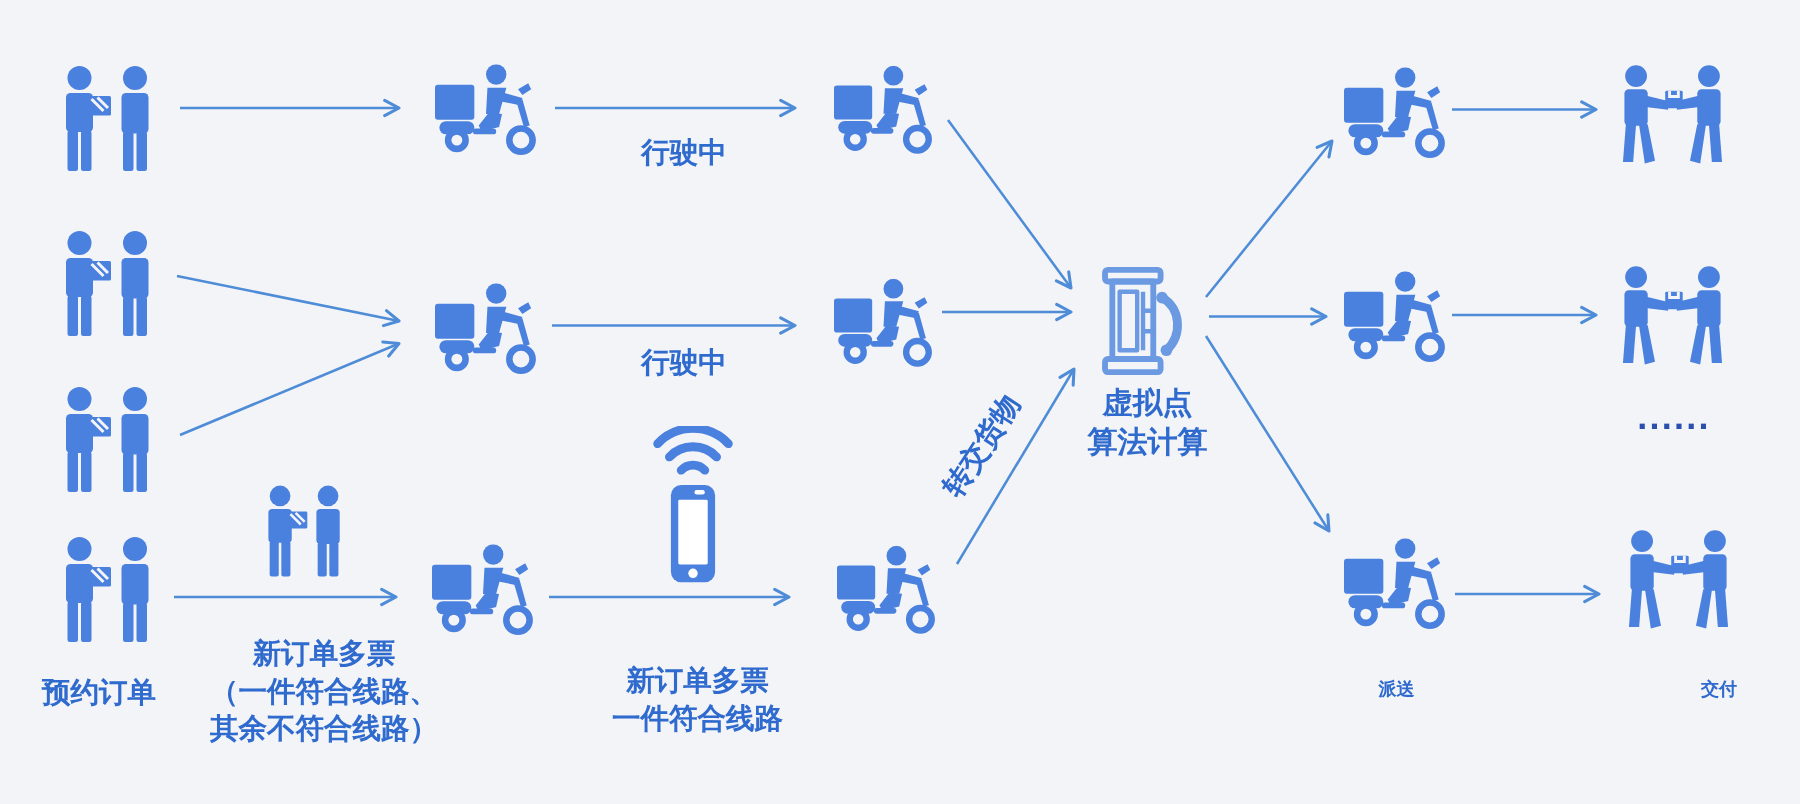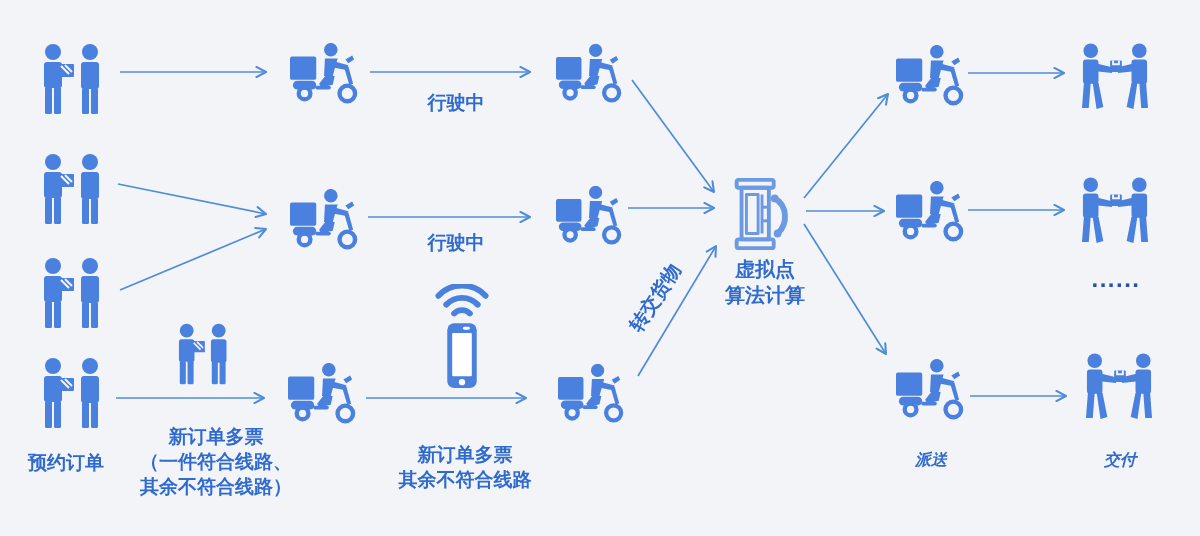--- a/index.html
+++ b/index.html
@@ -15,21 +15,21 @@
   .defs{position:absolute;width:0;height:0;overflow:hidden;}
   .arrows{position:absolute;left:0;top:0;}
   .arrows line{stroke:var(--arrow);stroke-width:1.7;fill:none;}
   .arrows .ah{stroke:var(--arrow);fill:none;stroke-width:1.6;stroke-linecap:round;stroke-linejoin:round;}
   .ic{position:absolute;color:var(--icon);}
   .ic.hub{color:var(--hub);}
   .label{
     position:absolute;color:var(--text);font-size:19px;font-weight:600;
     text-align:center;line-height:25px;white-space:nowrap;
   }
-  .label.big{font-size:16px;font-style:italic;}
+  .label.big{font-size:12px;}
   .label.hubtxt{font-weight:700;font-size:20px;line-height:26px;white-space:normal;}
   .label.rot{transform:rotate(-57deg);}
   .dotsrow{
     position:absolute;color:var(--dots);font-size:24px;font-weight:700;
     letter-spacing:1.5px;text-align:center;line-height:34px;
   }
 </style>
 </head>
 <body>
 
@@ -203,28 +203,28 @@
     <div>其余不符合线路）</div>
   </div>
 
   <div class="label" style="left:8px;top:450px;width:116px">预约订单</div>
 
   <div class="label" style="left:406px;top:90px;width:100px">行驶中</div>
   <div class="label" style="left:406px;top:230px;width:100px">行驶中</div>
 
   <div class="label" style="left:385px;top:442px;width:160px">
     <div>新订单多票</div>
-    <div>其余不符合线路</div>
+    <div>一件符合线路</div>
   </div>
 
   <div class="label rot" style="left:595px;top:285px;width:120px">转交货物</div>
 
   <div class="label hubtxt" style="left:703px;top:256px;width:124px">
     <div>虚拟点</div>
     <div>算法计算</div>
   </div>
 
   <div class="label big" style="left:881px;top:447px;width:100px">派送</div>
-  <div class="label big" style="left:1070px;top:447px;width:100px">交付</div>
+  <div class="label big" style="left:1096px;top:447px;width:100px">交付</div>
 
   <div class="dotsrow" style="left:1068px;top:262px;width:96px">......</div>
 
 </div>
 
 </body></html>

